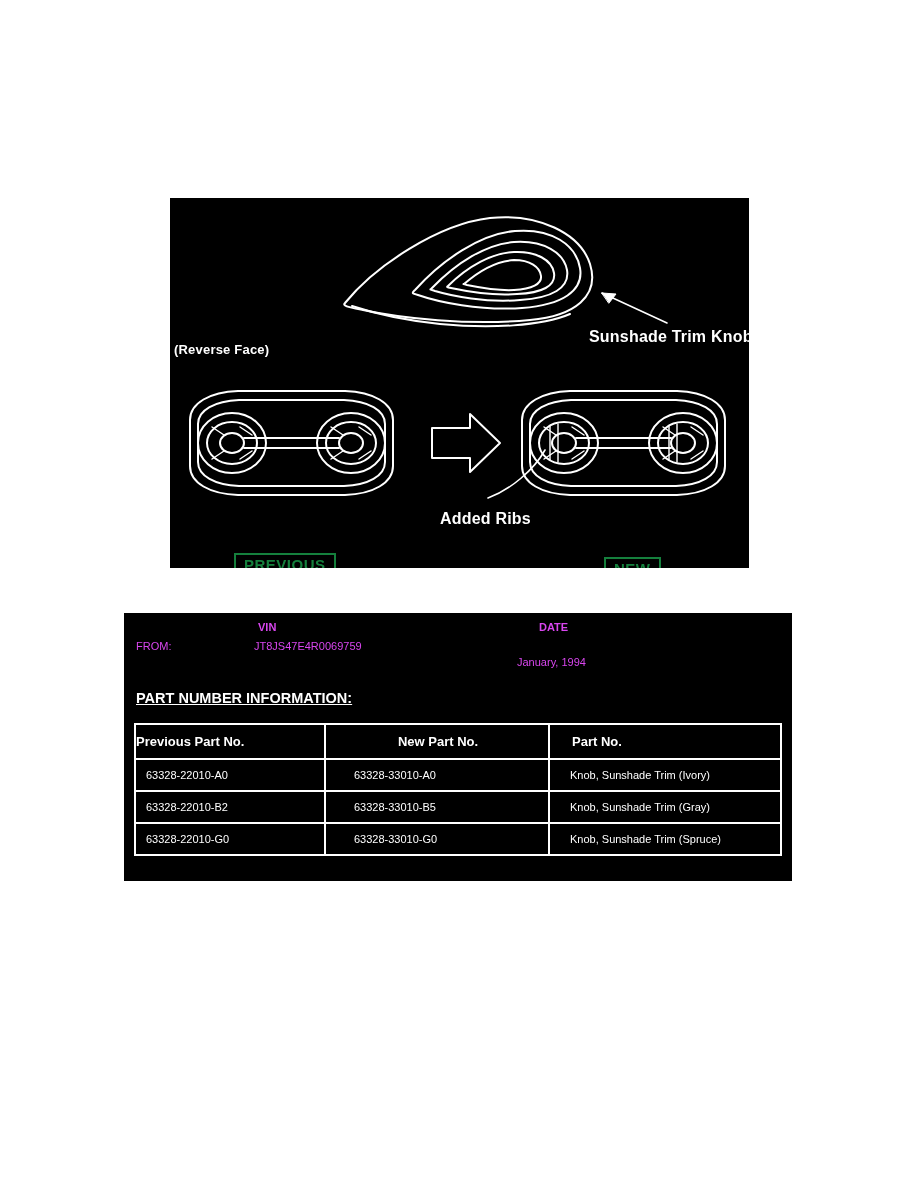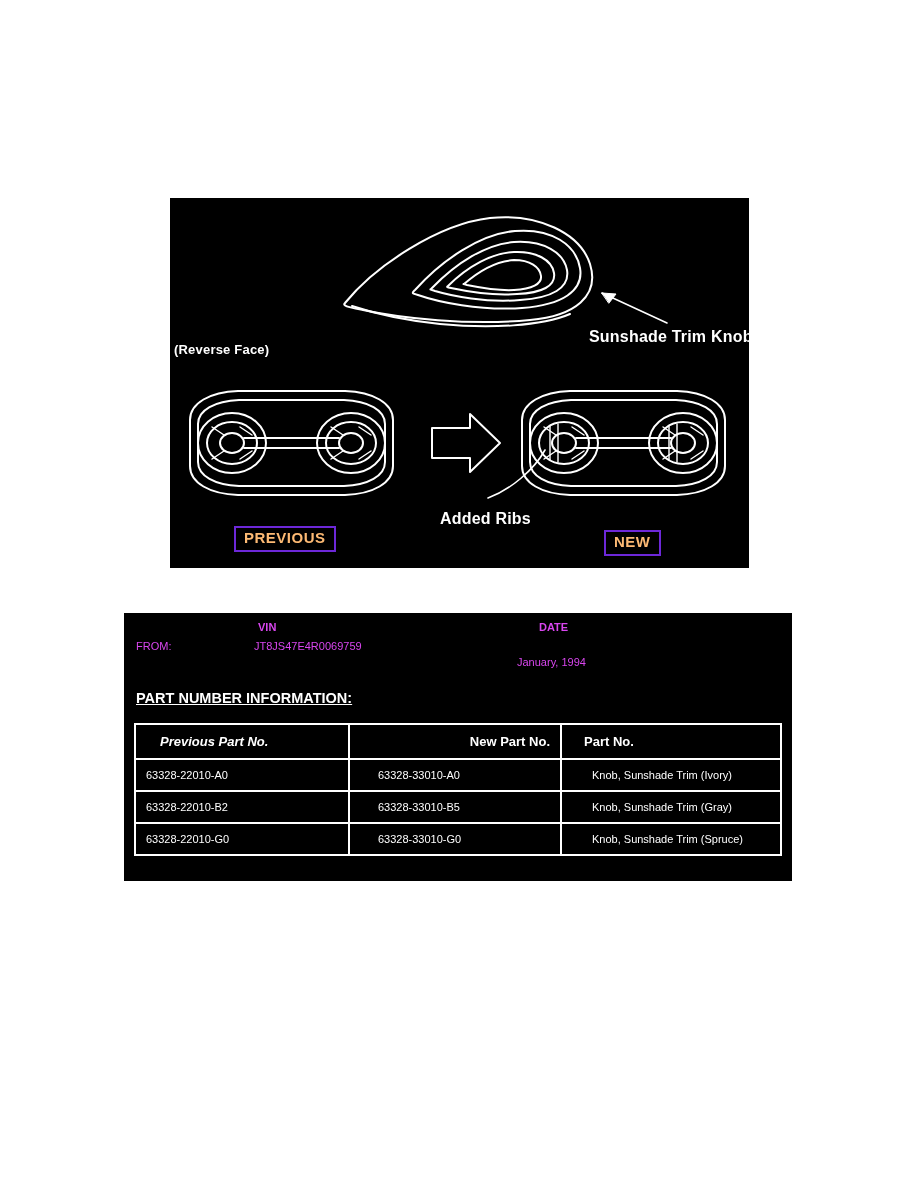--- a/index.html
+++ b/index.html
@@ -44,28 +44,29 @@
     left: 419px;
     top: 130px;
   }
   #label-added-ribs {
     left: 270px;
     top: 312px;
   }
 
   .state-box {
     position: absolute;
-    border: 2px solid #6d28d9;
-    color: #fdba74;
+    border: 2px solid #15803d;
+    color: #15803d;
     font-weight: bold;
     font-size: 15px;
     letter-spacing: 0.5px;
     padding: 2px 8px 3px 8px;
     background: #000000;
     line-height: 1.1;
+    margin-top: 27px;
   }
   #box-previous {
     left: 64px;
     top: 328px;
   }
   #box-new {
     left: 434px;
     top: 332px;
   }
 
@@ -127,25 +128,25 @@
     text-align: left;
     font-weight: normal;
     white-space: nowrap;
   }
   #parts-table th {
     font-weight: bold;
     font-size: 13px;
   }
   #parts-table th.c0, #parts-table td.c0 { width: 178px; }
   #parts-table th.c1, #parts-table td.c1 { width: 200px; }
-  #parts-table th.c0 { padding-left: 24px; font-style: italic; }
-  #parts-table th.c1 { text-align: right; padding-left: 0; }
+  #parts-table th.c0 { padding-left: 0; }
+  #parts-table th.c1 { text-align: center; padding-left: 12px; }
   #parts-table th.c2 { padding-left: 22px; }
   #parts-table td.c1 { padding-left: 28px; }
-  #parts-table td.c2 { padding-left: 30px; }
+  #parts-table td.c2 { padding-left: 20px; }
 </style>
 </head>
 <body>
 
 <div id="figure-panel">
 
   <svg class="fig-svg" width="579" height="370" viewBox="0 0 579 370" fill="none" stroke="#ffffff" stroke-width="2" stroke-linecap="round" stroke-linejoin="round">
 
     <g>
       <path d="M175 105 C 205 68, 268 26, 320 20 C 368 15, 410 35, 420 66

